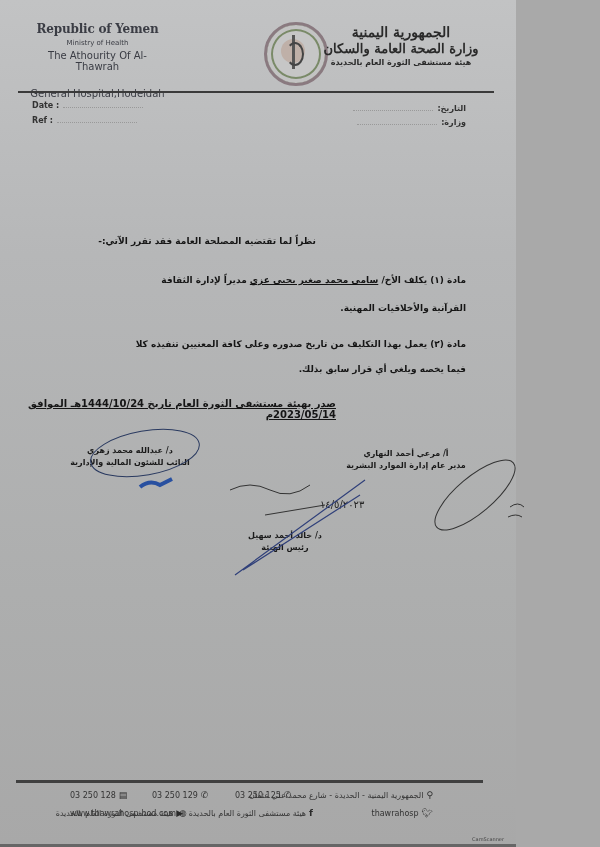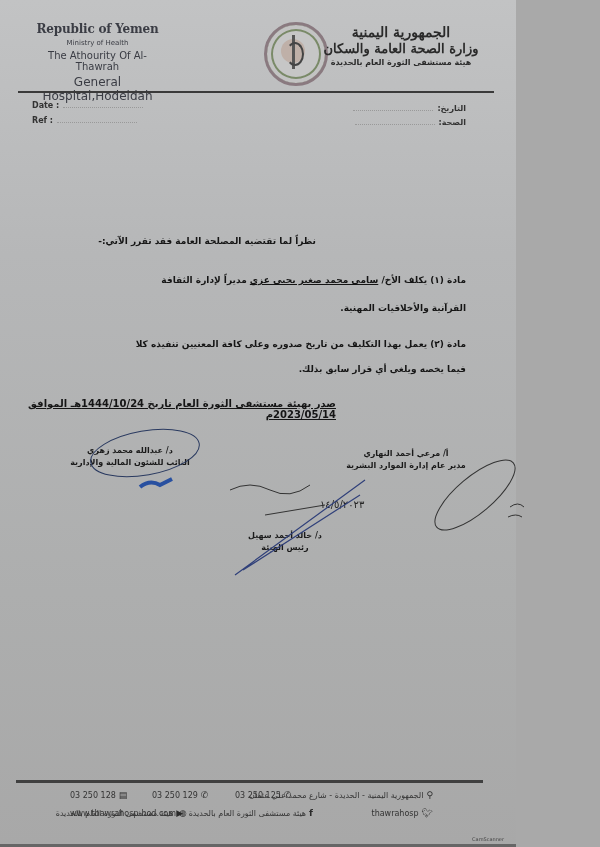--- a/index.html
+++ b/index.html
@@ -12,21 +12,21 @@
   }
   .page {
     position: absolute; left: 0; top: 0; width: 516px; height: 847px;
     background: linear-gradient(180deg, #c2c3c4 0%, #b6b7b8 30%, #adaeae 70%, #a8a8a8 100%);
   }
   
   .hdr-en { position: absolute; left: 30px; top: 22px; width: 135px; text-align: center; color: #3a3c44; }
   .hdr-en .l1 { font-family: "DejaVu Serif", serif; font-weight: bold; font-size: 12px; letter-spacing: -0.2px; }
   .hdr-en .l2 { font-size: 7px; font-weight: normal; margin-top: 3px; }
   .hdr-en .l3 { font-size: 10px; margin-top: 3px; }
-  .hdr-en .l4 { font-size: 12px; margin-top: 3px; }
+  .hdr-en .l4 { font-size: 10px; margin-top: 16px; }
   .hdr-ar { position: absolute; right: 20px; top: 24px; width: 190px; text-align: center; direction: rtl; color: #2a2a2a; }
   .hdr-ar .a1 { font-family: "DejaVu Serif", serif; font-weight: bold; font-size: 14px; }
   .hdr-ar .a2 { font-family: "DejaVu Serif", serif; font-weight: bold; font-size: 13px; margin-top: 1px; }
   .hdr-ar .a3 { font-size: 8px; font-weight: bold; margin-top: 2px; }
   .logo { position: absolute; left: 264px; top: 22px; width: 58px; height: 58px; border-radius: 50%;
     border: 3px solid #8a7a80; box-shadow: inset 0 0 0 4px #c3c3c3, inset 0 0 0 6px #7a8a68;
     background: #c6c6c6; }
   .logo .inner { position: absolute; left: 14px; top: 14px; width: 24px; height: 24px; border-radius: 50%; background: #bfb0a8; }
   .logo .rod { position: absolute; left: 25px; top: 10px; width: 3px; height: 34px; background: #555; }
   .logo .snake { position: absolute; left: 19px; top: 17px; width: 14px; height: 20px; border: 2px solid #444; border-radius: 50%; border-left-color: transparent; }
@@ -93,21 +93,21 @@
   </div>
 
   <div class="hdr-rule"></div>
 
   <div class="meta-en">
     <div><span>Date :</span><span class="dots"></span></div>
     <div><span>Ref :</span><span class="dots"></span></div>
   </div>
   <div class="meta-ar">
     <div><span>التاريخ:</span><span class="dots"></span></div>
-    <div><span>الصحة:</span><span class="dots"></span></div>
+    <div><span>وزارة:</span><span class="dots"></span></div>
   </div>
 
   <div class="p p-intro">نظراً لما تقتضيه المصلحة العامة فقد تقرر الآتي:-</div>
   <div class="p p-art1a">
     <span>مادة (١) يكلف الأخ/ </span><span class="u">سامي محمد صغير يحيى عزي</span><span> مديراً لإدارة الثقافة</span>
   </div>
   <div class="p p-art1b">القرآنية والأخلاقيات المهنية.</div>
   <div class="p p-art2a">مادة (٢) يعمل بهذا التكليف من تاريخ صدوره وعلى كافة المعنيين تنفيذه كلا</div>
   <div class="p p-art2b">فيما يخصه ويلغى أي قرار سابق بذلك.</div>
   <div class="p p-issued">صدر بهيئة مستشفى الثورة العام تاريخ 1444/10/24هـ الموافق 2023/05/14م</div>

